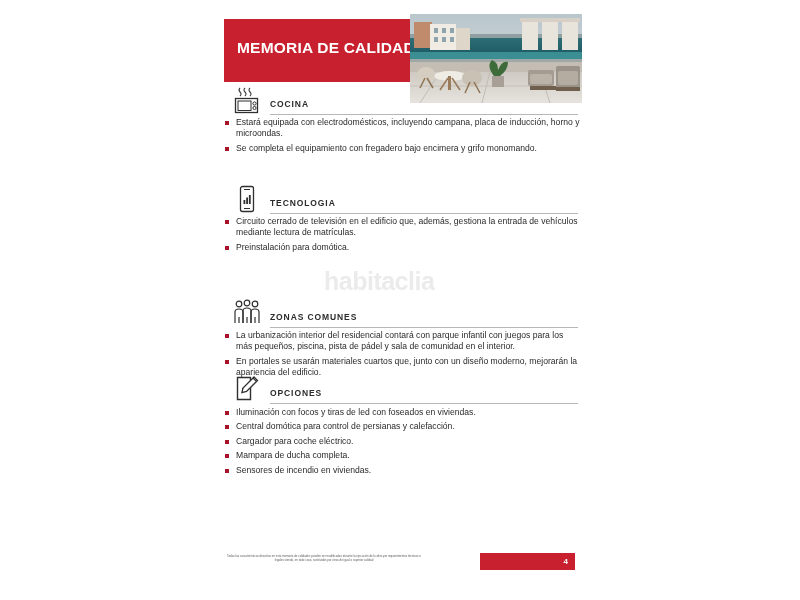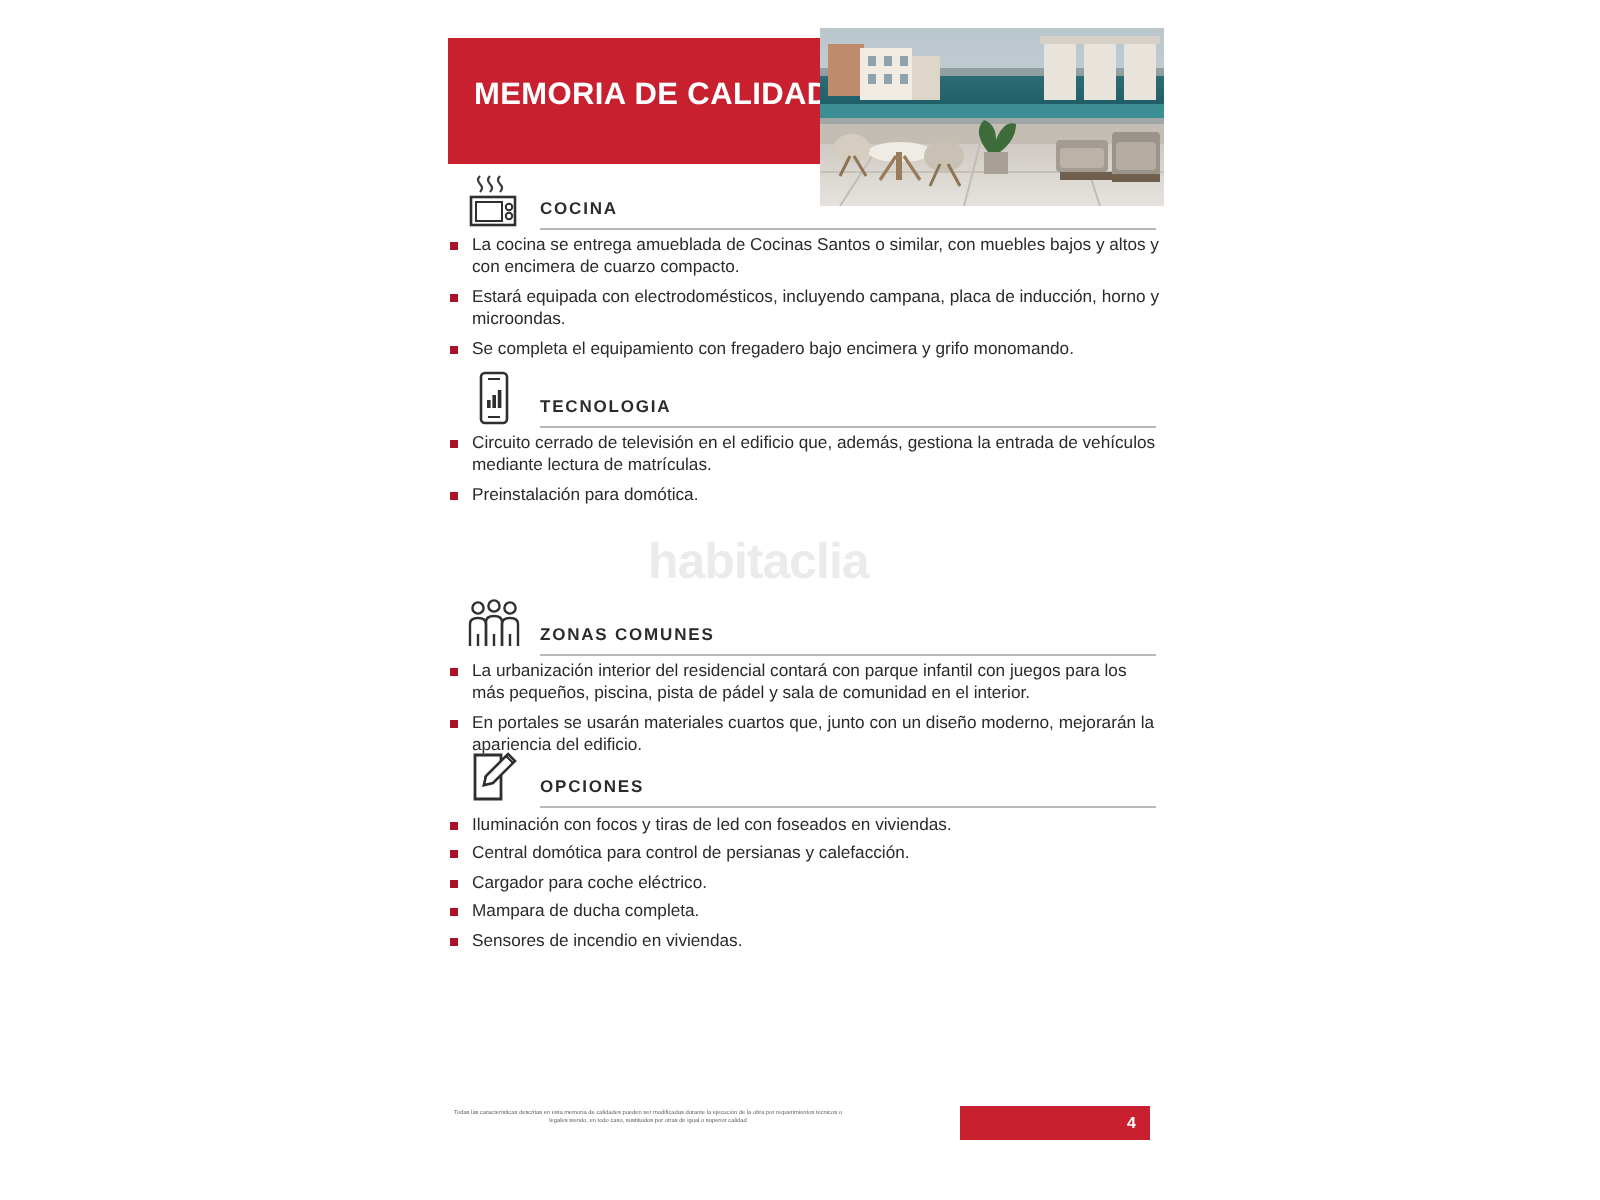--- a/index.html
+++ b/index.html
@@ -281,21 +281,20 @@
             <rect x="1.5" y="12.5" width="22" height="14" stroke="#2f2f2f" stroke-width="1.3" fill="none"></rect>
             <rect x="4" y="15" width="13" height="9.5" stroke="#2f2f2f" stroke-width="1" fill="none"></rect>
             <circle cx="20.5" cy="17.5" r="1.6" stroke="#2f2f2f" stroke-width="1" fill="none"></circle>
             <circle cx="20.5" cy="22" r="1.6" stroke="#2f2f2f" stroke-width="1" fill="none"></circle>
           </svg>
         </div>
         <div class="sec-title">COCINA</div>
         <div class="sec-rule"></div>
       </div>
       <ul class="bullets" style="top:32px;">
-        <li>La cocina se entrega amueblada de Cocinas Santos o similar, con muebles bajos y altos y con encimera de cuarzo compacto.</li>
         <li>Estará equipada con electrodomésticos, incluyendo campana, placa de inducción, horno y microondas.</li>
         <li>Se completa el equipamiento con fregadero bajo encimera y grifo monomando.</li>
       </ul>
     </div>
 
     <div class="section" style="top:184px;">
       <div class="sec-head">
         <div class="sec-icon">
           <svg width="26" height="28" viewBox="0 0 26 28" xmlns="http://www.w3.org/2000/svg">
             <rect x="6.5" y="1.5" width="13" height="25" rx="2" stroke="#2f2f2f" stroke-width="1.3" fill="none"></rect>

